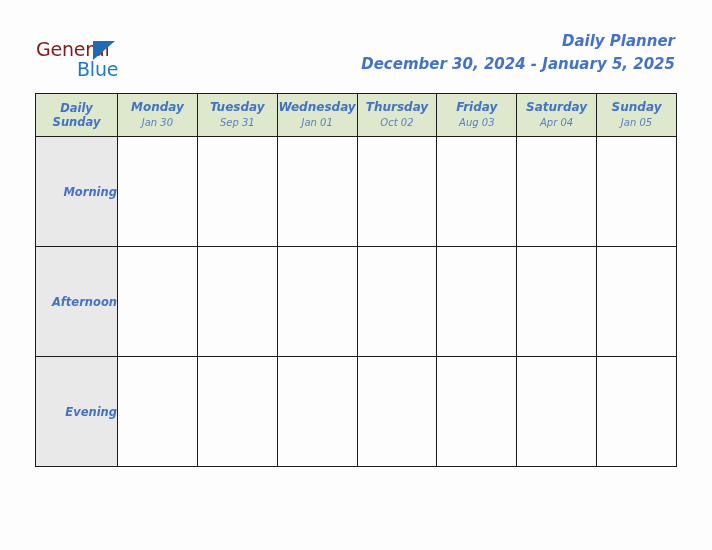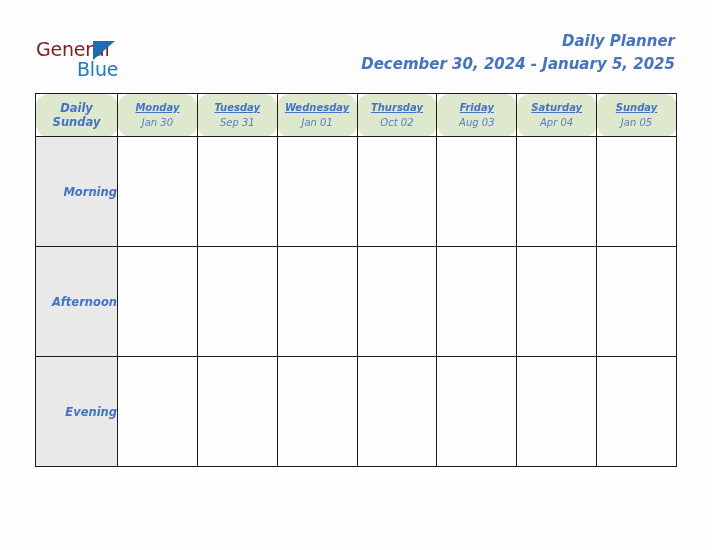--- a/index.html
+++ b/index.html
@@ -106,41 +106,39 @@
     padding: 0;
     vertical-align: middle;
     text-align: center;
   }
 
   
   .planner-table thead th {
     height: 42px;
     background: #dde8cc;
     font-weight: normal;
-    border-radius: 13px;
   }
   .corner-cell {
     width: 81px;
   }
   .corner-label {
     font-family: "DejaVu Sans", sans-serif;
     font-size: 11.5px;
     font-weight: bold;
     font-style: italic;
     color: #4472c4;
     line-height: 14px;
   }
   .day-name {
     font-family: "DejaVu Sans", sans-serif;
-    font-size: 10px;
+    font-size: 12px;
     font-weight: bold;
     font-style: italic;
     color: #4472c4;
     line-height: 15px;
-    text-decoration: underline;
   }
   .day-date {
     font-family: "DejaVu Sans", sans-serif;
     font-size: 10px;
     font-style: italic;
     font-weight: normal;
     color: #5b7fc0;
     line-height: 14px;
     margin-top: 1px;
   }

